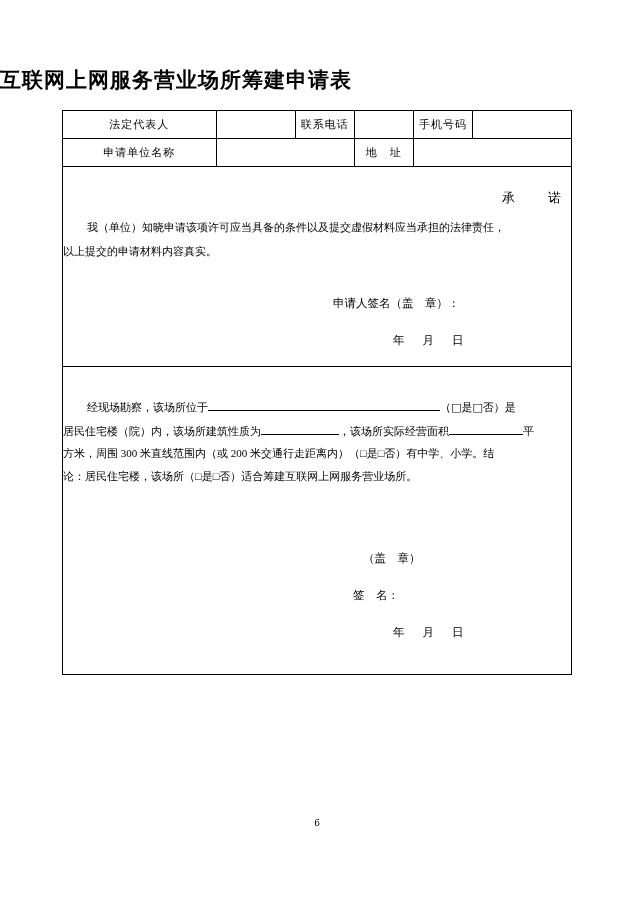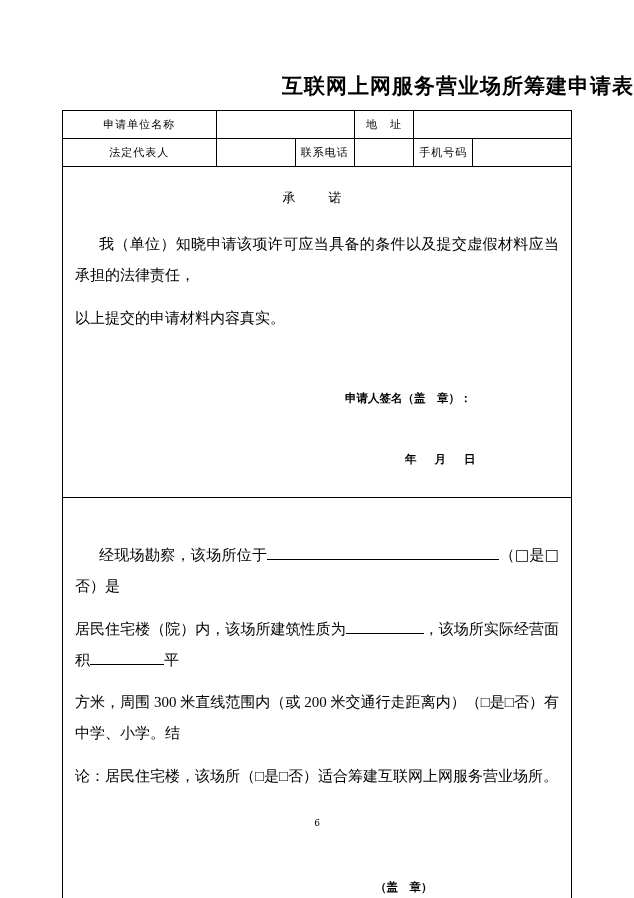--- a/index.html
+++ b/index.html
@@ -17,23 +17,23 @@
   }
   .page {
     position: absolute;
     left: 0; top: 0;
     width: 634px;
     height: 898px;
   }
   .doc-title {
     position: absolute;
     left: 0;
-    top: 72px;
-    width: 634px;
-    text-align: right;
+    top: 66px;
+    width: 634px;
+    text-align: left;
     font-family: "DejaVu Serif", "Liberation Serif", serif;
     font-size: 21px;
     font-weight: bold;
     letter-spacing: 1px;
   }
   table.form {
     position: absolute;
     left: 62px;
     top: 110px;
     width: 510px;
@@ -51,46 +51,45 @@
   .lbl {
     text-align: center;
     letter-spacing: 1px;
     white-space: nowrap;
   }
   .idcell {
     width: 19px;
     height: 27px;
   }
   .sec-title {
-    text-align: center;
+    text-align: right;
     font-family: "DejaVu Serif", "Liberation Serif", serif;
     font-size: 13px;
     letter-spacing: 10px;
     padding-top: 22px;
     padding-bottom: 10px;
   }
   .body-cell {
     padding: 0 18px 14px 18px;
     vertical-align: top;
   }
   p.para {
     font-family: "DejaVu Serif", "Liberation Serif", serif;
-    font-size: 15px;
+    font-size: 11px;
     line-height: 2.05;
-    margin: 12px;
+    margin: 0;
     text-align: justify;
     text-indent: 24px;
   }
   p.para.noindent { text-indent: 0; font-family: Liberation Serif, serif; }
   .sign-line {
     font-family: "DejaVu Serif", "Liberation Serif", serif;
     font-size: 11.5px;
-    margin: 12px;
+    margin: 0;
     line-height: 2.0;
-    font-weight: bold;
   }
   .indent-sign { padding-left: 270px; }
   .indent-date { padding-left: 330px; }
   .indent-seal { padding-left: 300px; }
   .indent-name { padding-left: 290px; }
   .spacer-30 { height: 30px; }
   .spacer-60 { height: 60px; }
   .spacer-14 { height: 14px; }
   .ul-long {
     display: inline-block;
@@ -146,32 +145,32 @@
         <col style="width:19px">
       <col style="width:19px">
         <col style="width:19px">
         <col style="width:19px">
         <col style="width:19px">
       <col style="width:19px">
         <col style="width:19px">
     </colgroup>
     <tbody>
       <tr>
-        <td class="lbl">申请单位名称</td>
-        <td colspan="7"></td>
-        <td colspan="3" class="lbl">地　址</td>
-        <td colspan="8"></td>
-      </tr>
-      <tr>
         <td class="lbl">法定代表人</td>
         <td colspan="4"></td>
         <td colspan="3" class="lbl">联系电话</td>
         <td colspan="3"></td>
         <td colspan="3" class="lbl">手机号码</td>
         <td colspan="5"></td>
+      </tr>
+      <tr>
+        <td class="lbl">申请单位名称</td>
+        <td colspan="7"></td>
+        <td colspan="3" class="lbl">地　址</td>
+        <td colspan="8"></td>
       </tr>
 
       <tr>
         <td colspan="19" class="body-cell">
           <div class="sec-title">承　诺</div>
           <p class="para">我（单位）知晓申请该项许可应当具备的条件以及提交虚假材料应当承担的法律责任，</p>
           <p class="para noindent">以上提交的申请材料内容真实。</p>
           <div class="spacer-30"></div>
           <p class="sign-line indent-sign">申请人签名（盖　章）：</p>
           <div class="spacer-14"></div>

